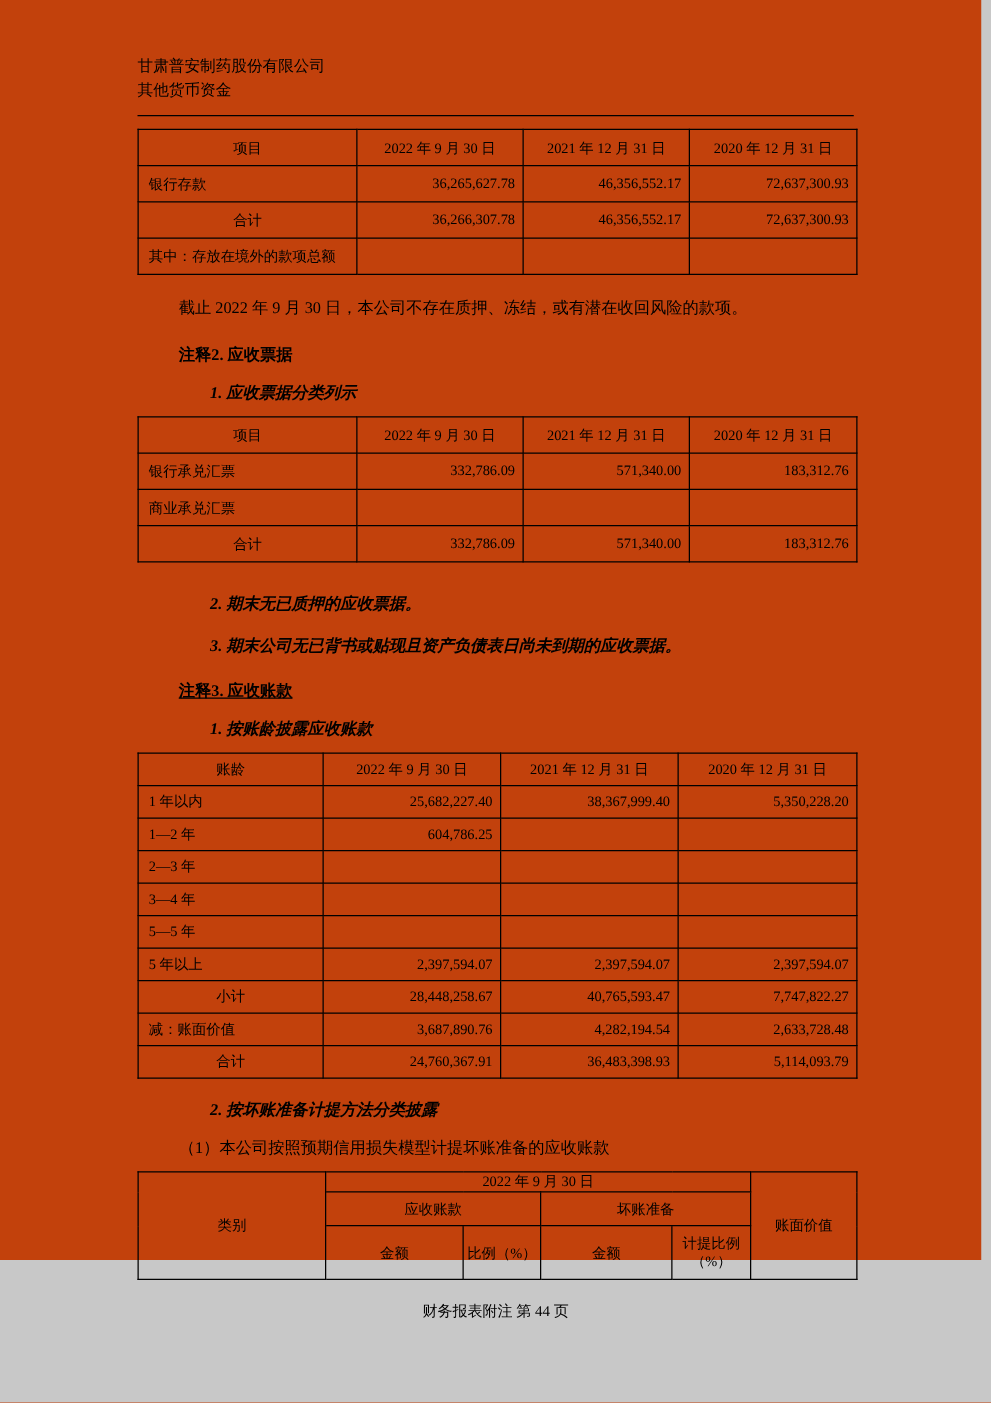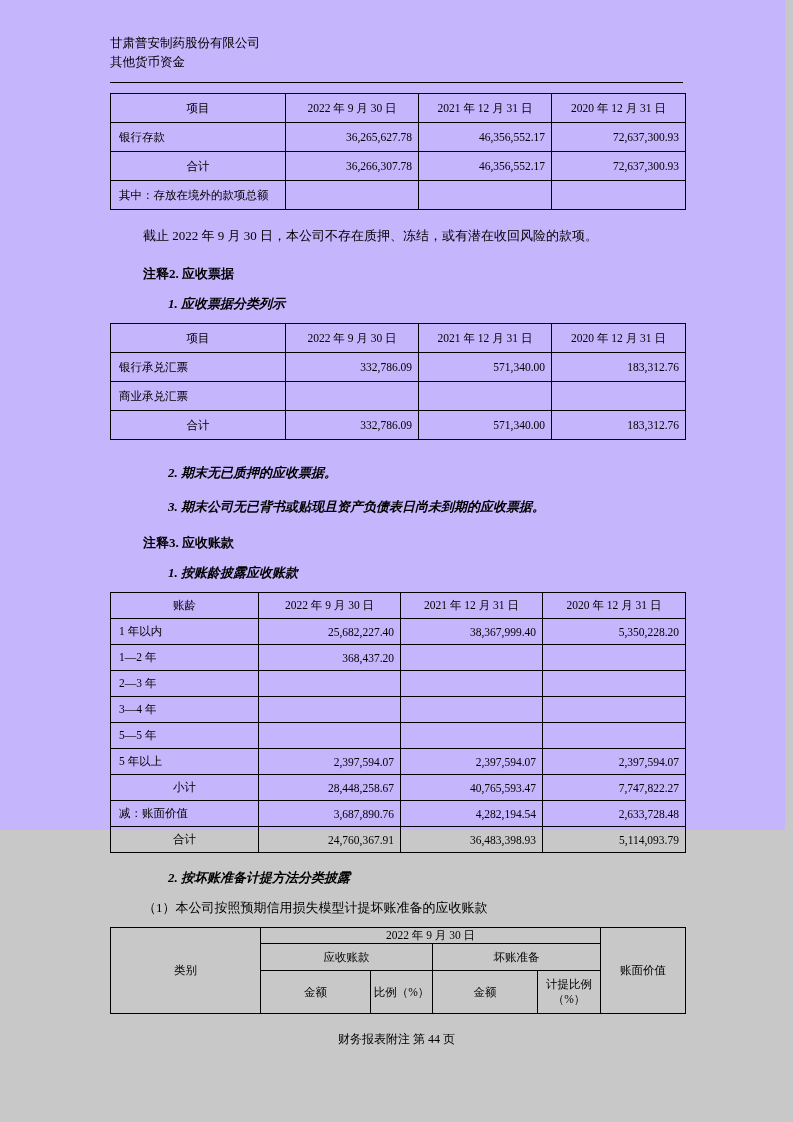--- a/index.html
+++ b/index.html
@@ -4,22 +4,22 @@
 <style>
   html,body{margin:0;padding:0;}
   body{
     width:793px;height:1122px;position:relative;
     background:#c8c8c8;
     font-family:"Liberation Serif","DejaVu Serif",serif;
     color:#000;
   }
   .page{
     position:absolute;left:0;top:0;
-    width:785px;height:830px;background:#c4b5fd;
-    padding:34px 102px 0 110px;box-sizing:border-box;
+    width:785px;height:1008px;background:#c2410c;
+    padding:44px 102px 0 110px;box-sizing:border-box;
   }
   .doc-header div{font-size:12.5px;line-height:19px;}
   .rule{border-top:1px solid #000;margin-top:10px;height:0;}
 
   table.tbl{border-collapse:collapse;width:100%;table-layout:fixed;font-size:11.5px;margin-top:10px;}
   table.tbl td{border:1px solid #000;vertical-align:middle;overflow:hidden;font-weight:normal;}
   table.t14 td{height:26px;}
   table.t3 td{height:23px;}
   table.t4 td{padding:0 2px;}
   .c{text-align:center;}
@@ -116,21 +116,21 @@
       <td class="num">332,786.09</td>
       <td class="num">571,340.00</td>
       <td class="num">183,312.76</td>
     </tr>
   </tbody>
     </table>
 
   <div class="h2 h2-sp">2. 期末无已质押的应收票据。</div>
   <div class="h2" style="margin-top:15px;">3. 期末公司无已背书或贴现且资产负债表日尚未到期的应收票据。</div>
 
-  <div class="h1" style="margin-top:17px;">注释3. 应收账款</div>
+  <div class="h1" style="margin-top:17px;text-decoration:underline;">注释3. 应收账款</div>
   <div class="h2">1. 按账龄披露应收账款</div>
 
   <table class="tbl t3">
     <colgroup>
         <col style="width:148px">
         <col style="width:142px">
         <col style="width:142px">
         <col style="width:143px">
       </colgroup>
     <tbody>
@@ -141,21 +141,21 @@
       <td class="c">2020 年 12 月 31 日</td>
     </tr>
     <tr>
       <td class="lbl">1 年以内</td>
       <td class="num">25,682,227.40</td>
       <td class="num">38,367,999.40</td>
       <td class="num">5,350,228.20</td>
     </tr>
     <tr>
       <td class="lbl">1—2 年</td>
-      <td class="num">368,437.20</td>
+      <td class="num">604,786.25</td>
       <td class="num"></td>
       <td class="num"></td>
     </tr>
     <tr>
       <td class="lbl">2—3 年</td>
       <td class="num"></td>
       <td class="num"></td>
       <td class="num"></td>
     </tr>
     <tr>

